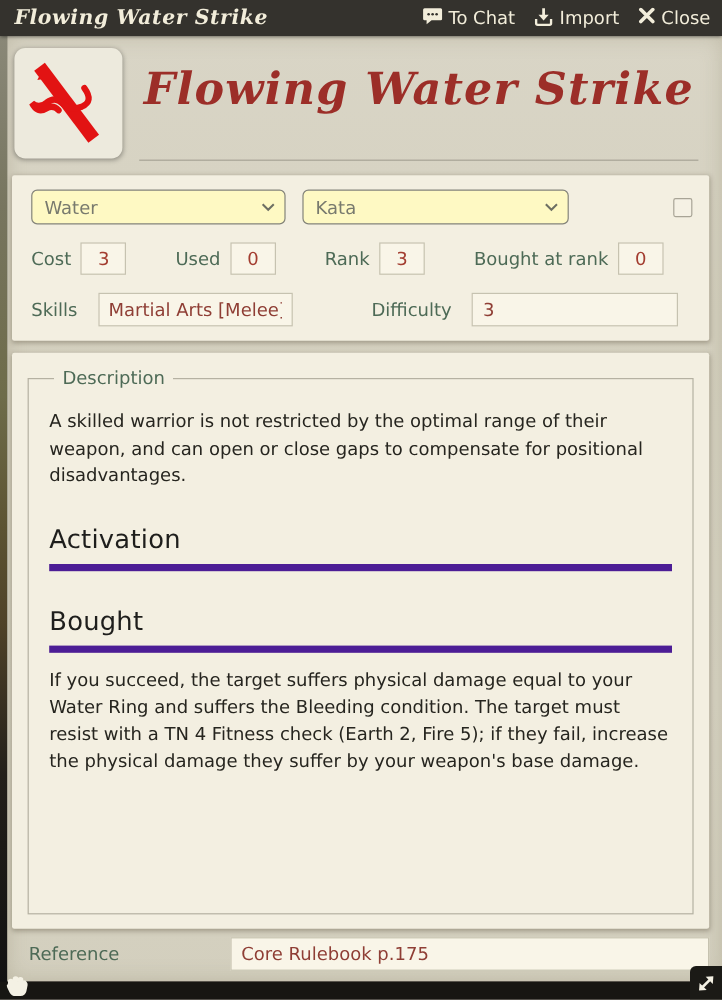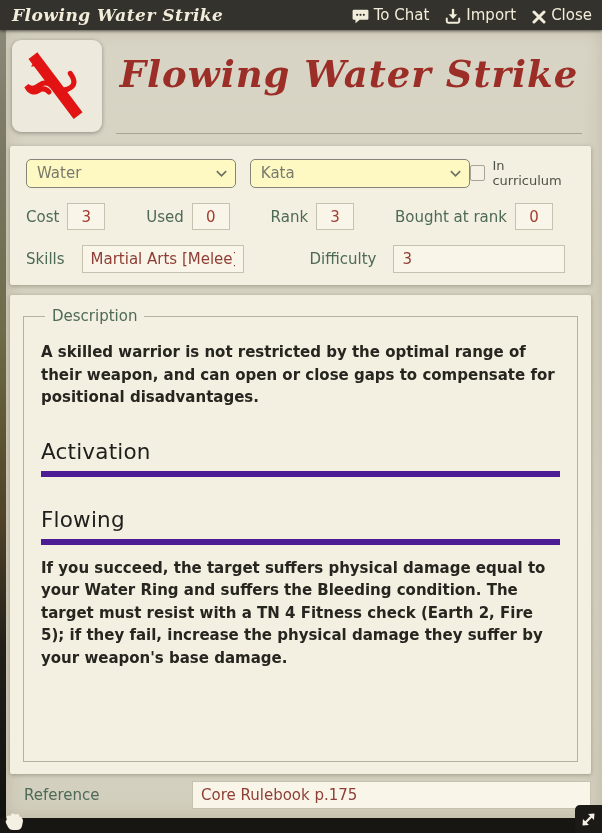--- a/index.html
+++ b/index.html
@@ -12,21 +12,21 @@
   
   .titlebar{
     height:30px; background:#34322d;
     display:flex; align-items:center; justify-content:space-between;
     padding:0 10px 0 12px; color:#f2edda;
     box-shadow:0 1px 3px rgba(0,0,0,.6);
     position:relative; z-index:5;
   }
   .tb-title{ font-family:"DejaVu Serif", serif; font-style:italic; font-weight:bold; font-size:17px; letter-spacing:.5px;}
   .tb-actions{ display:flex; align-items:center; gap:16px; }
-  .tb-btn{ display:flex; align-items:flex-end; gap:5px; font-size:15px; cursor:pointer; color:#f2edda; }
+  .tb-btn{ display:flex; align-items:flex-start; gap:5px; font-size:15px; cursor:pointer; color:#f2edda; }
   .tb-btn svg{ display:block; }
   
   .scene-strip{
     position:absolute; left:0; top:30px; width:6px; height:790px;
     background:linear-gradient(#8a8878 0%, #77755f 18%, #6e6c4a 38%, #5c5332 52%, #4f4228 62%, #23201a 78%, #111 100%);
   }
   
   .window-body{
     position:absolute; left:6px; top:30px; width:596px; height:788px;
     background:linear-gradient(#d9d5c6, #d5d1c0 30%, #d8d4c4 70%, #d3cfbe);
@@ -88,21 +88,21 @@
   }
   .skills-input{ width:162px; margin-left:9px; }
   .difficulty-group{ margin-left:66px; }
   .difficulty-input{ width:172px; margin-left:9px; color:#6e4038; }
   
   .panel.desc{ flex:1 1 auto; margin-top:10px; padding:12px 13px; overflow:hidden; }
   fieldset{
     border:1px solid #b5b1a2; height:100%; padding:4px 17px 10px 17px; overflow:hidden;
   }
   legend{ color:#4d6a56; font-size:15px; padding:0 7px; margin-left:4px; }
-  .body-text{ color:#26251f; font-size:15px; line-height:1.5;font-weight:bold; }
+  .body-text{ color:#26251f; font-size:15px; line-height:1.5; }
   p.body-text{ margin-top:12px; }
   h2.section-h{
     font-size:21.5px; font-weight:400; color:#1e1e1c;
     border-bottom:6px solid #4c1d95; padding-bottom:7px;
     margin-top:30px; letter-spacing:.2px;
   }
   
   .ref-row{ display:flex; align-items:center; padding:7px 11px 9px 18px; flex:0 0 auto; }
   .ref-row label{ width:168px; }
   .ref-input{ flex:1; height:27px; }
@@ -180,21 +180,20 @@
         <div class="select-wrap type">
           <select>
             <option>Kata</option>
           </select>
           <svg class="chevron" width="13" height="13" viewBox="0 0 14 14">
             <path d="M2 4.5 L7 9.5 L12 4.5" fill="none" stroke="#6d6f63" stroke-width="1.8"></path>
           </svg>
         </div>
         <div class="curriculum">
           <input type="checkbox" style="">
-          <label>In curriculum</label>
         </div>
       </div>
 
       <div class="row stats-row">
         <div class="stat">
           <label class="glabel">Cost</label>
           <input class="numbox" value="3" style="">
         </div>
         <div class="stat">
           <label class="glabel">Used</label>
@@ -222,21 +221,21 @@
       </div>
     </section>
 
     <section class="panel desc">
       <fieldset>
         <legend>Description</legend>
         <p class="body-text">A skilled warrior is not restricted by the optimal range of their weapon, and can open or close gaps to compensate for positional disadvantages.</p>
 
         <h2 class="section-h">Activation</h2>
 
-        <h2 class="section-h">Flowing</h2>
+        <h2 class="section-h">Bought</h2>
         <p class="body-text">If you succeed, the target suffers physical damage equal to your Water Ring and suffers the Bleeding condition. The target must resist with a TN 4 Fitness check (Earth 2, Fire 5); if they fail, increase the physical damage they suffer by your weapon's base damage.</p>
 
       </fieldset>
     </section>
 
     <div class="ref-row">
       <label class="glabel">Reference</label>
       <input class="textbox ref-input" value="Core Rulebook p.175" style="">
     </div>
   </div>

